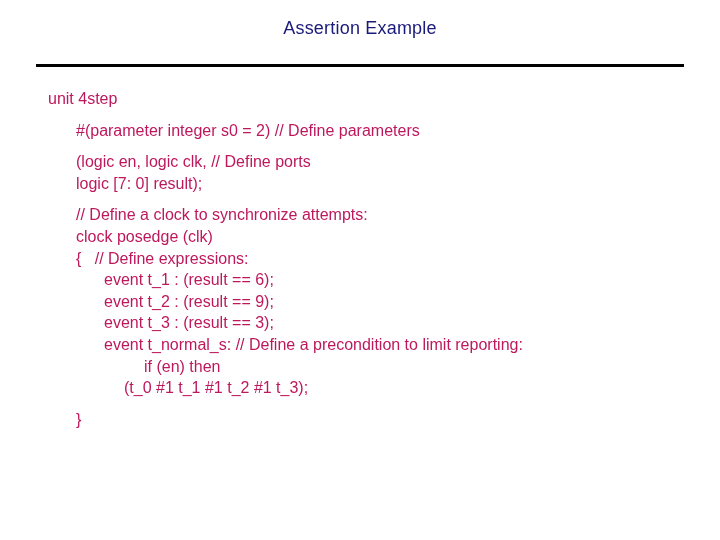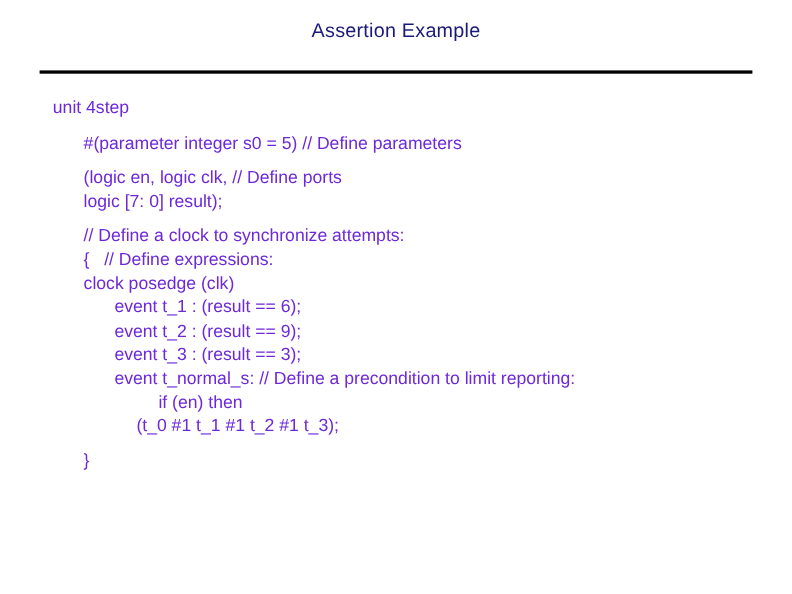--- a/index.html
+++ b/index.html
@@ -36,21 +36,21 @@
     height: 0;
     border-top: 3px solid #000000;
   }
   .body {
     position: absolute;
     top: 88px;
     left: 48px;
     right: 48px;
     font-size: 16px;
     line-height: 1.35;
-    color: #6d28d9;
+    color: #be185d;
   }
   .l0 { margin-left: 0; }
   .l1 { margin-left: 28px; }
   .l2 { margin-left: 56px; }
   .l3 { margin-left: 96px; }
   .l4 { margin-left: 76px; }
   .gap { height: 10px; }
   .row { white-space: pre; }
 </style>
 </head>
@@ -58,28 +58,28 @@
 
 <div class="slide">
 
   <div class="title">Assertion Example</div>
 
   <div class="rule"></div>
 
   <div class="body">
     <div class="row l0">unit 4step</div>
     <div class="gap"></div>
-    <div class="row l1">#(parameter integer s0 = 5) // Define parameters</div>
+    <div class="row l1">#(parameter integer s0 = 2) // Define parameters</div>
     <div class="gap"></div>
     <div class="row l1">(logic en, logic clk, // Define ports</div>
     <div class="row l1">logic [7: 0] result);</div>
     <div class="gap"></div>
     <div class="row l1">// Define a clock to synchronize attempts:</div>
+    <div class="row l1">clock posedge (clk)</div>
     <div class="row l1">{   // Define expressions:</div>
-    <div class="row l1">clock posedge (clk)</div>
     <div class="row l2">event t_1 : (result == 6);</div>
     <div class="row l2">event t_2 : (result == 9);</div>
     <div class="row l2">event t_3 : (result == 3);</div>
     <div class="row l2">event t_normal_s: // Define a precondition to limit reporting:</div>
     <div class="row l3">if (en) then</div>
     <div class="row l4">(t_0 #1 t_1 #1 t_2 #1 t_3);</div>
     <div class="gap"></div>
     <div class="row l1">}</div>
   </div>
 

